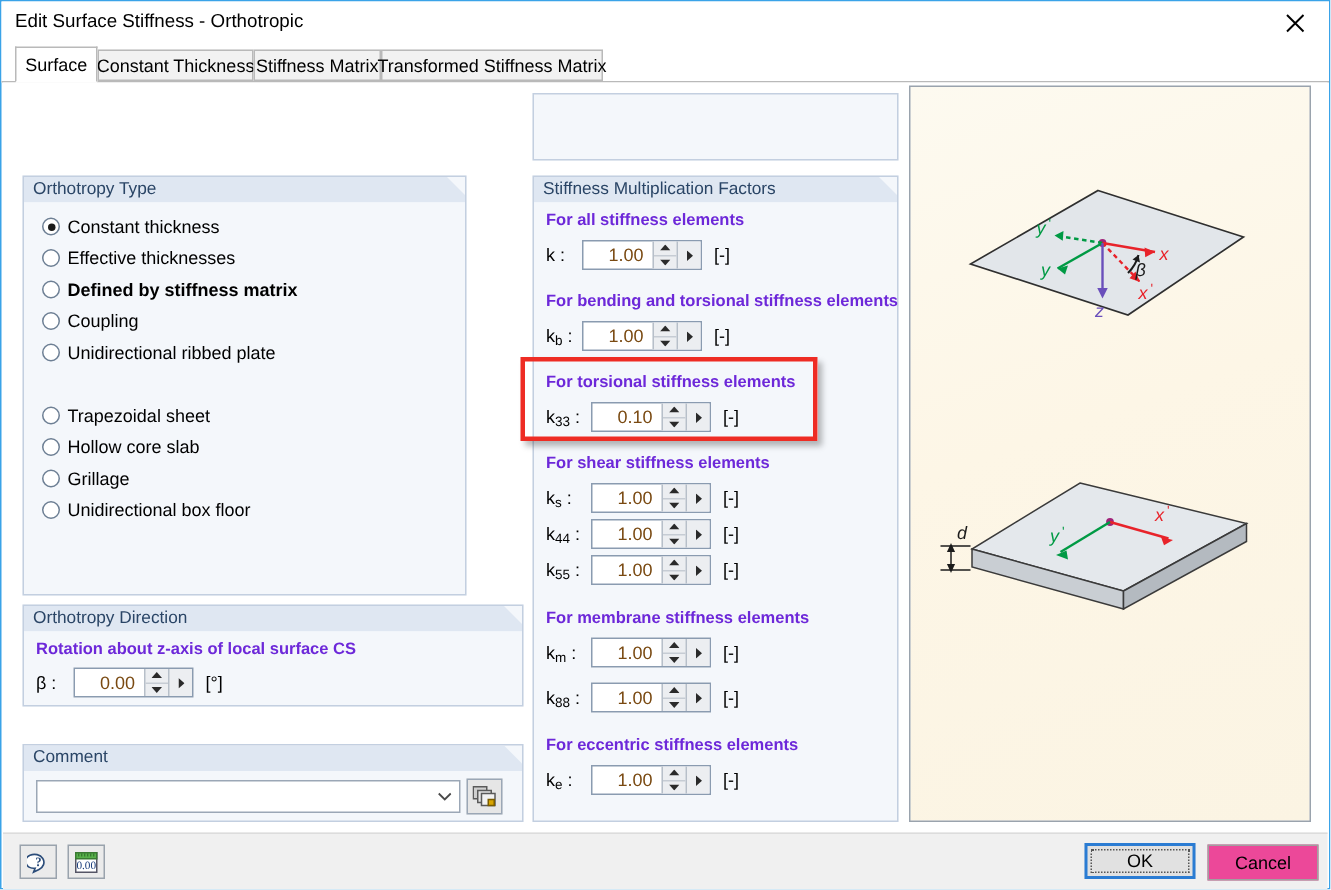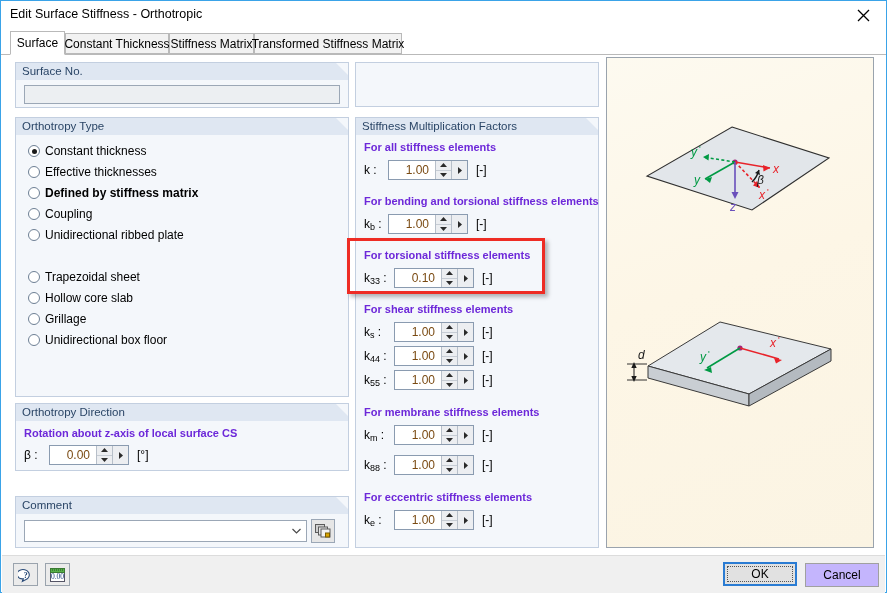--- a/index.html
+++ b/index.html
@@ -137,21 +137,21 @@
     box-shadow:3px 3px 4px rgba(0,0,0,0.28);
     background:transparent;pointer-events:none;z-index:20;
   }
   
   .bottombar{
     position:absolute;left:1px;top:554px;width:883px;height:37px;
     background:#f0f0f0;border-top:1px solid #dcdcdc;
   }
   .btn{
     position:absolute;box-sizing:border-box;height:24px;
-    border:1px solid #a0a0a0;background:#c4b5fd;
+    border:1px solid #a0a0a0;background:#ec4899;
     display:flex;align-items:center;justify-content:center;
     font-size:12px;color:#000;cursor:default;
   }
   .btn.primary{border:2px solid #2b7cd3;background:#e1e1e1;}
   .btn.primary .inner{
     position:absolute;left:2px;top:2px;right:2px;bottom:2px;
     border:1px dotted #555;display:flex;align-items:center;justify-content:center;
   }
   .smallbtn{
     position:absolute;box-sizing:border-box;width:25px;height:23px;
@@ -184,26 +184,22 @@
     <div class="tab" style="left:168px;width:85px;">
       <span>Stiffness Matrix</span>
     </div>
     <div class="tab" style="left:253px;width:148px;">
       <span>Transformed Stiffness Matrix</span>
     </div>
   </div>
 
   <div class="content">
 
-    <div class="group" style="left:13px;top:7px;width:334px;height:46px;">
-      <div class="ghead">Surface No.</div>
-      <div class="textbox readonly" style="left:8px;top:22px;width:316px;height:19px;"></div>
-    </div>
-
-    <div class="group" style="left:13px;top:62px;width:334px;height:280px;">
+
+    <div class="group" style="left:13px;top:62px;width:296px;height:280px;">
       <div class="ghead">Orthotropy Type</div>
 
       <div class="radio sel" style="top:24px;">
         <span class="dot"></span>
         <span class="lbl">Constant thickness</span>
       </div>
       <div class="radio" style="top:45px;">
         <span class="dot"></span>
         <span class="lbl">Effective thicknesses</span>
       </div>

